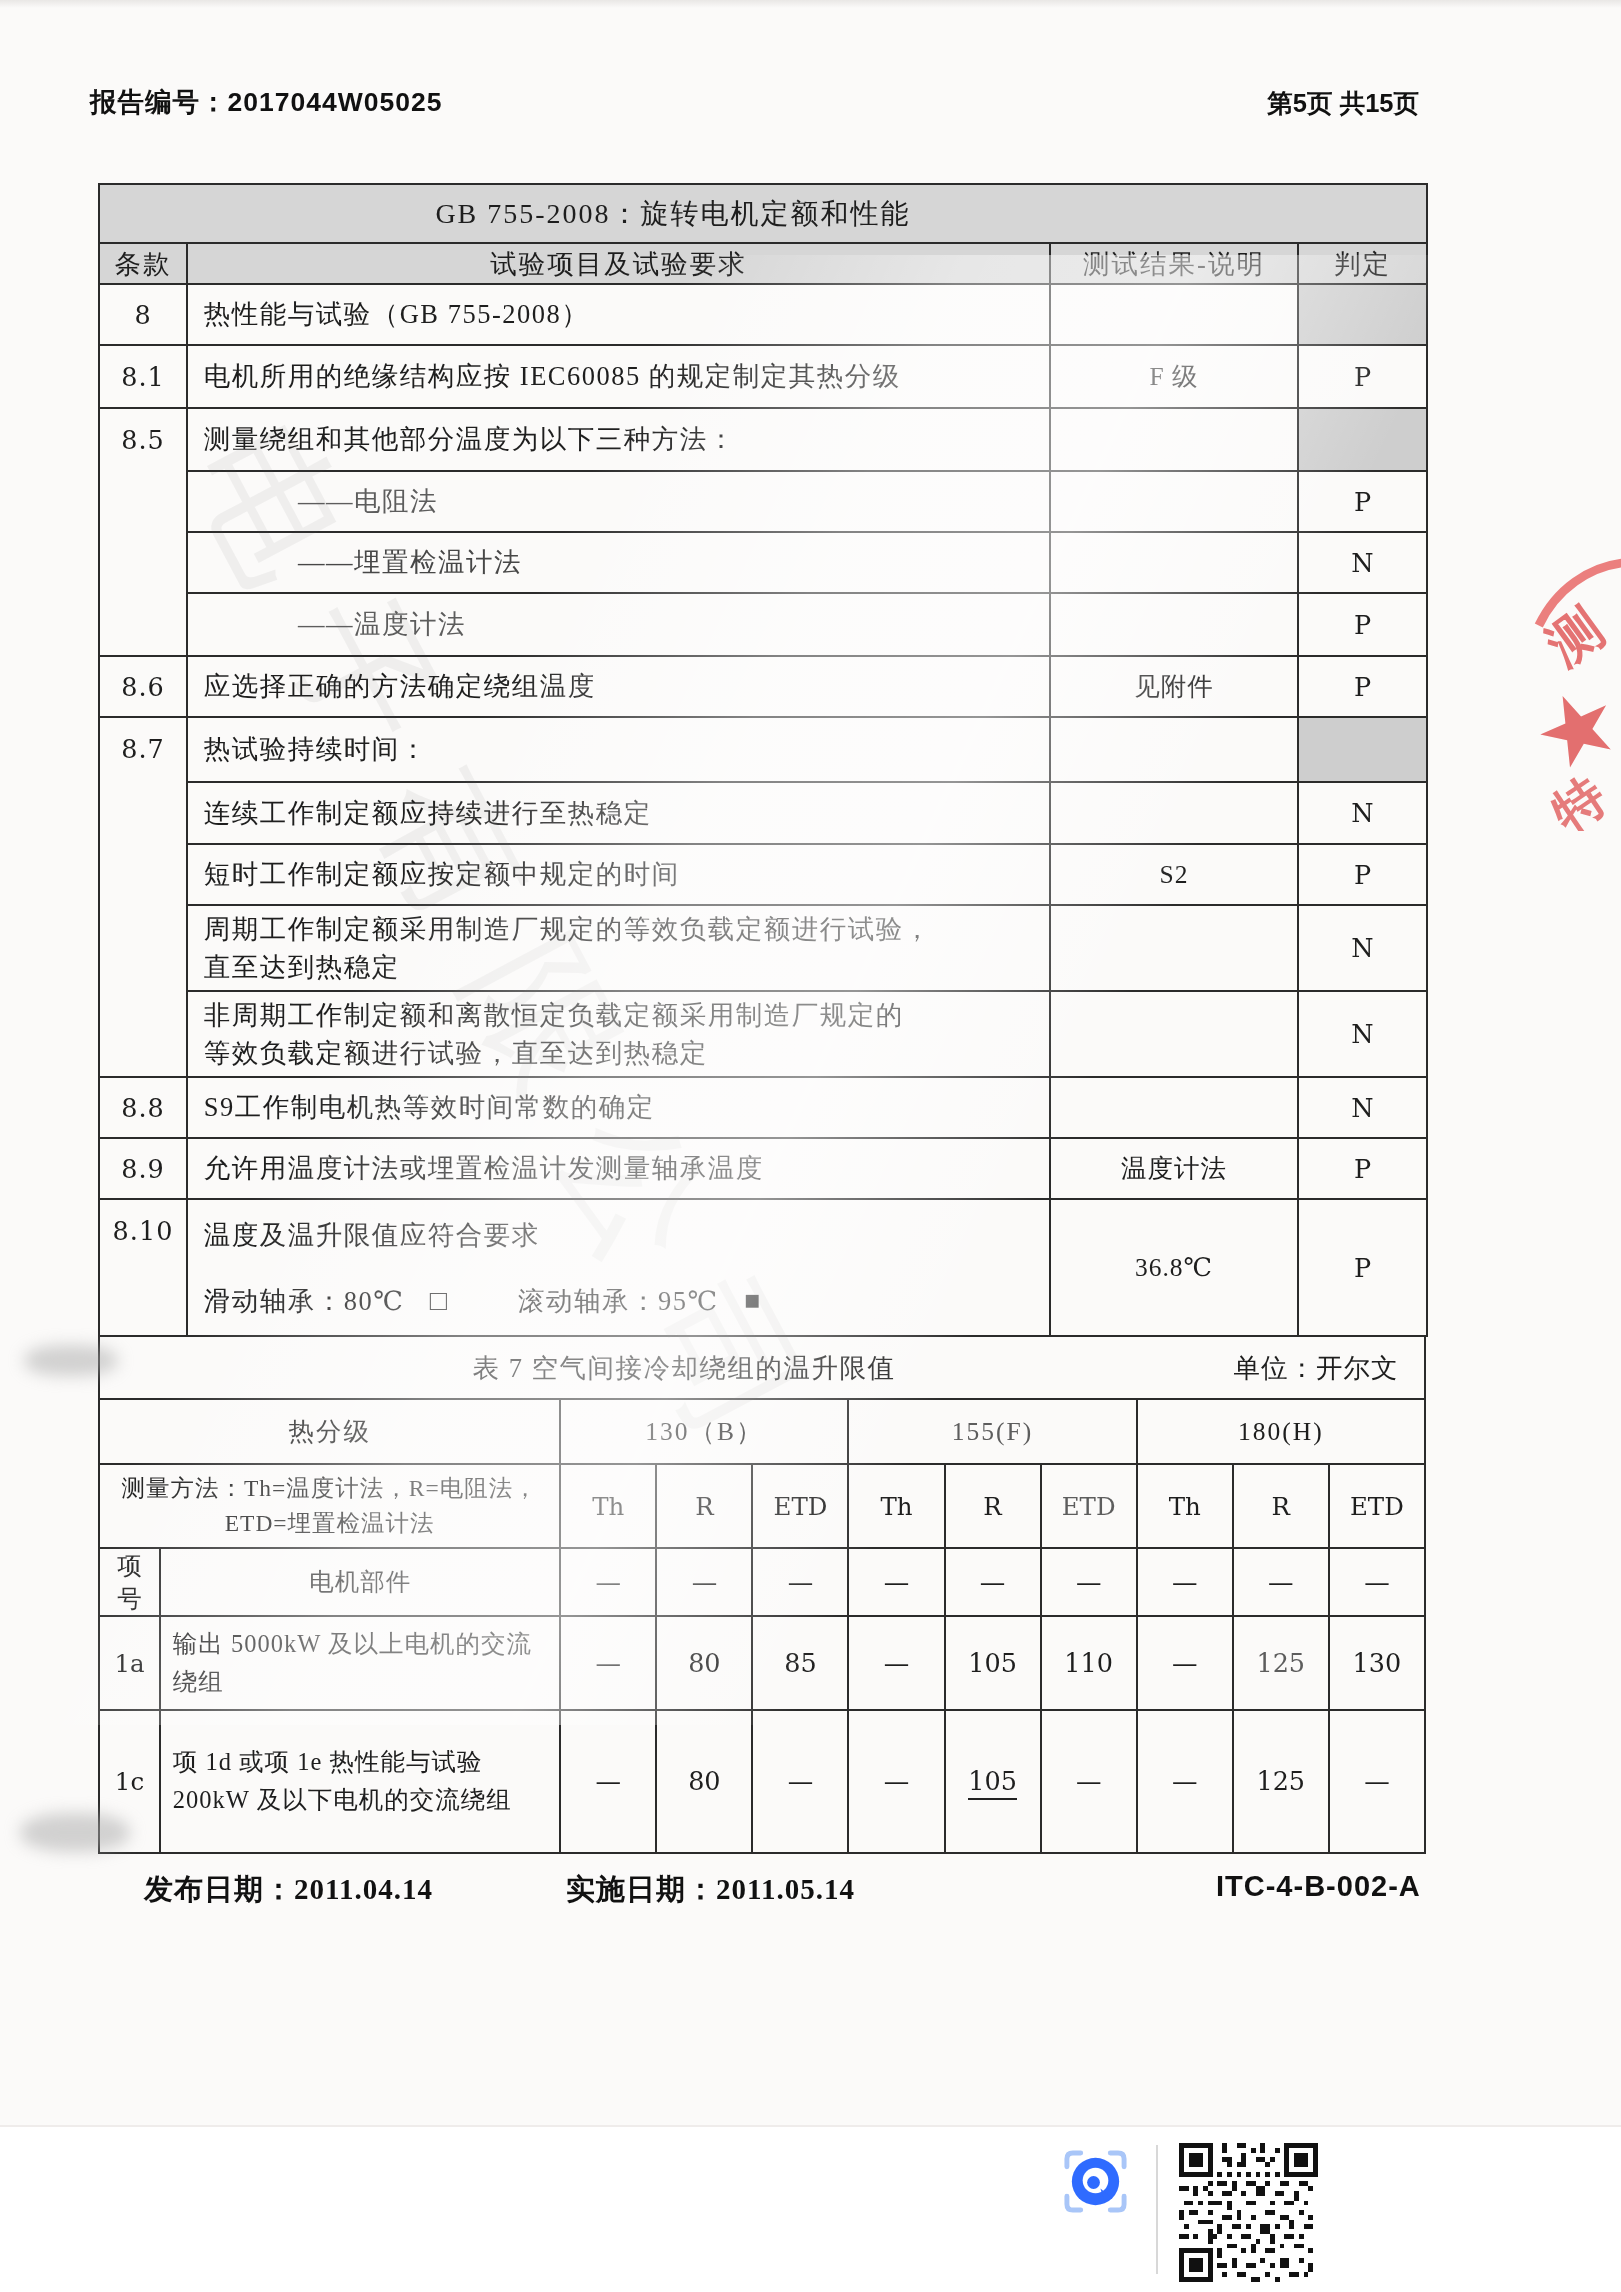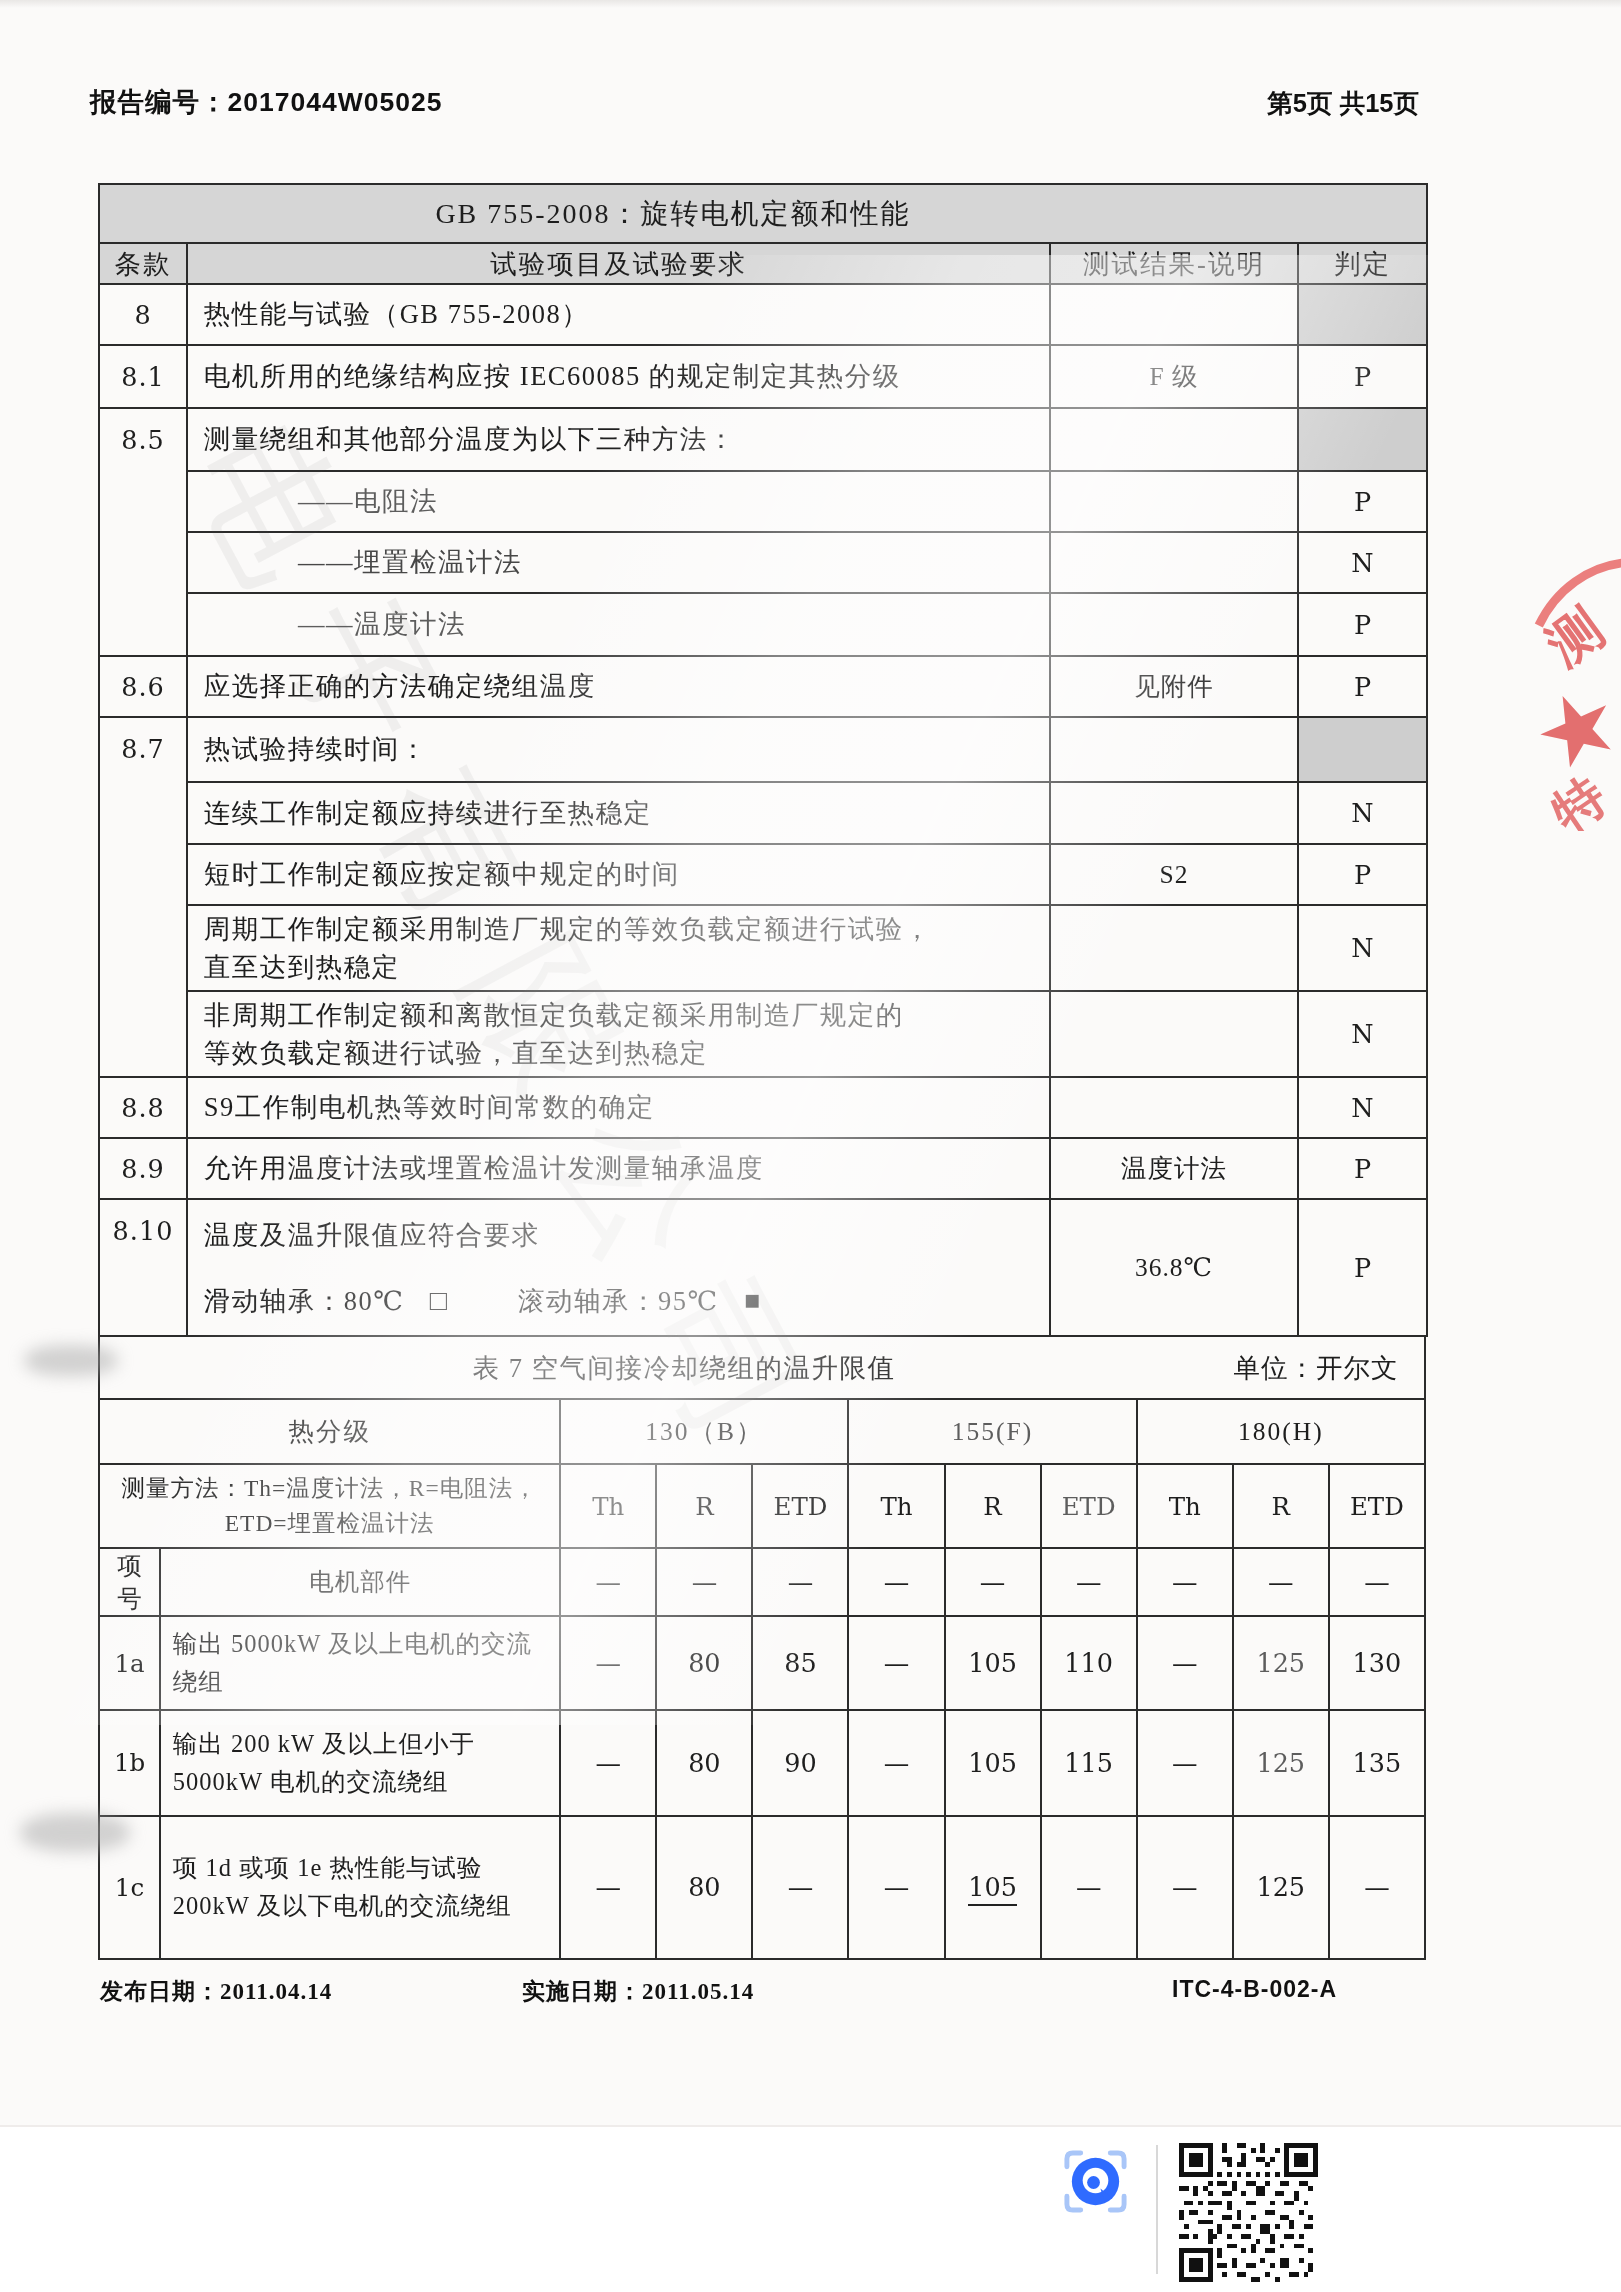--- a/index.html
+++ b/index.html
@@ -45,21 +45,21 @@
   .cap .ct{position:relative;right:78px;}
   .cap .cu{position:absolute;right:25.5px;top:50%;transform:translateY(-50%);letter-spacing:1px;}
   .t2 .hc{ text-align:center;font-size:25.5px;letter-spacing:2px;}
   .mnote{font-size:23.5px;text-align:center;line-height:1.5;letter-spacing:1px;padding:5.9px 13.7px;}
   .mh{text-align:center;font-size:24.5px;font-family:"DejaVu Serif",serif;}
   .no{text-align:center;font-size:24.5px;font-family:"DejaVu Serif",serif;}
   .part{font-size:24.5px;letter-spacing:1px;line-height:1.55;padding:7.8px 11.8px;}
   .val{text-align:center;font-size:25.5px;font-family:"DejaVu Serif",serif;}
   .u span{border-bottom:2px solid #222;padding-bottom:2px;}
   
-  .footer-row{position:relative;height:43px;margin-top:15.7px;font-size:23px;font-weight:600;color:#111;}
+  .footer-row{position:relative;height:43px;margin-top:15.7px;font-size:29px;font-weight:600;color:#111;margin-left:44px;}
   .f-issue{position:absolute;left:2px;letter-spacing:1px;}
   .f-impl{position:absolute;left:424px;letter-spacing:1px;}
   .f-code{position:absolute;left:1074px;font-family:Liberation Sans, sans-serif;letter-spacing:1px;}
   
   .watermark{position:absolute;left:323px;top:392px;font-size:147px;letter-spacing:47px;
     color:#5f5f5f;opacity:.07;transform:rotate(62deg);transform-origin:0 0;white-space:nowrap;
     font-family:"Liberation Sans",sans-serif;pointer-events:none;z-index:4;}
   .fadeband{position:absolute;left:0;top:255px;width:1621px;height:1470px;pointer-events:none;z-index:5;
     background:linear-gradient(115deg,rgba(255,255,255,0) 30%,rgba(255,255,255,.42) 42%,rgba(255,255,255,.5) 52%,rgba(255,255,255,0) 64%);}
   .stamp{position:absolute;right:0;top:557px;width:92px;height:274px;overflow:hidden;z-index:6;}
@@ -262,33 +262,20 @@
       <td class="part">输出 5000kW 及以上电机的交流绕组</td>
       <td class="val">—</td>
       <td class="val">80</td>
       <td class="val">85</td>
       <td class="val">—</td>
       <td class="val">105</td>
       <td class="val">110</td>
       <td class="val">—</td>
       <td class="val fade">125</td>
       <td class="val">130</td>
-    </tr>
-    <tr style="height:106px">
-      <td class="no">1b</td>
-      <td class="part">输出 200 kW 及以上但小于 5000kW 电机的交流绕组</td>
-      <td class="val">—</td>
-      <td class="val">80</td>
-      <td class="val">90</td>
-      <td class="val">—</td>
-      <td class="val">105</td>
-      <td class="val">115</td>
-      <td class="val">—</td>
-      <td class="val fade">125</td>
-      <td class="val">135</td>
     </tr>
     <tr style="height:143px">
       <td class="no">1c</td>
       <td class="part">项 1d 或项 1e 热性能与试验 200kW 及以下电机的交流绕组</td>
       <td class="val">—</td>
       <td class="val">80</td>
       <td class="val">—</td>
       <td class="val">—</td>
       <td class="val u"><span>105</span></td>
       <td class="val">—</td>

